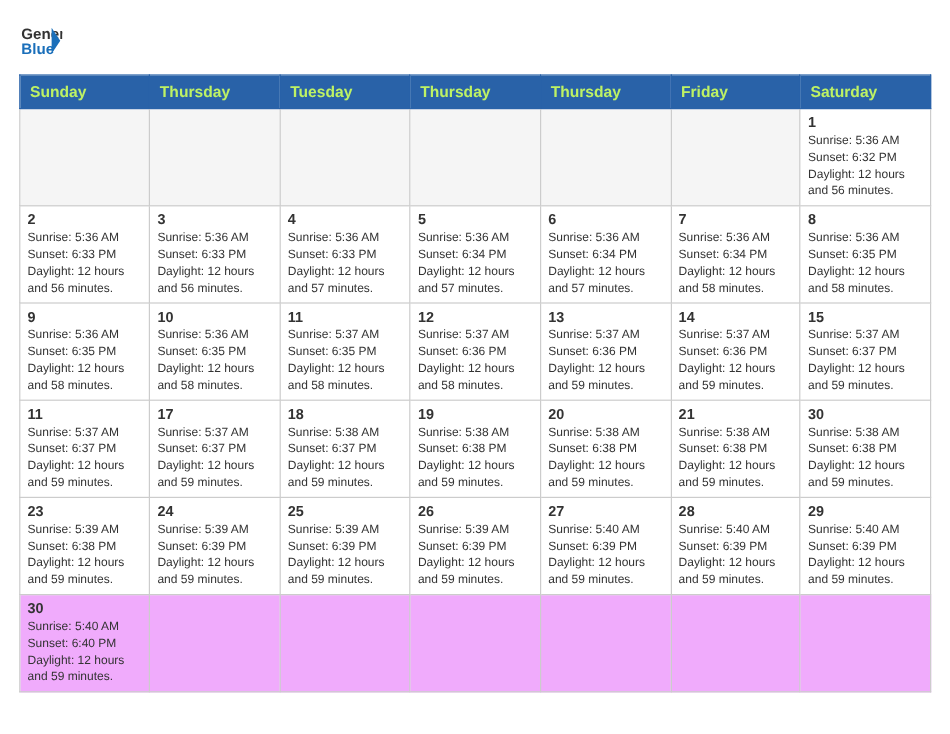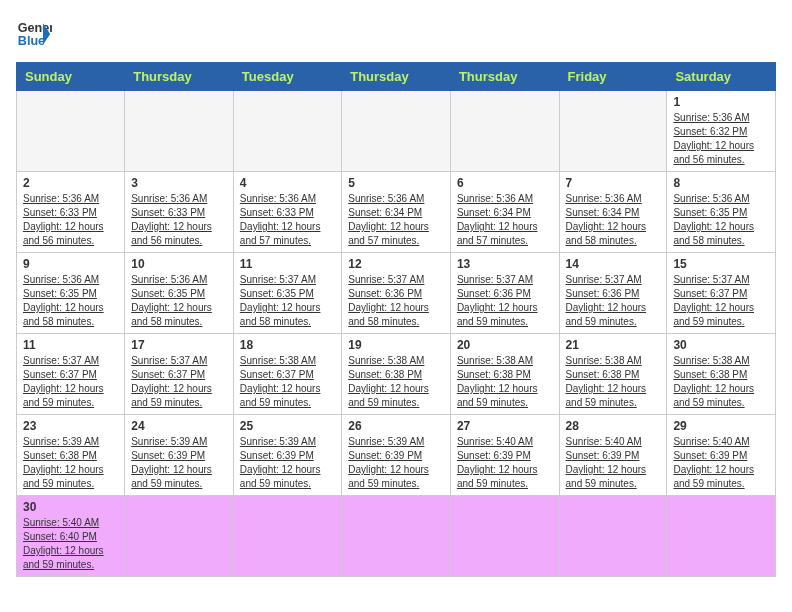--- a/index.html
+++ b/index.html
@@ -70,21 +70,20 @@
     .day-number {
       font-size: 12px;
       font-weight: bold;
       display: block;
       margin-bottom: 2px;
     }
     .day-info {
       font-size: 10px;
       color: #333;
       line-height: 1.4;
-      text-decoration: underline;
     }
     tr.week-row td {
       height: 72px;
     }
   </style>
 </head>
 <body>
 
 <div class="header-area">
   <div class="logo">

